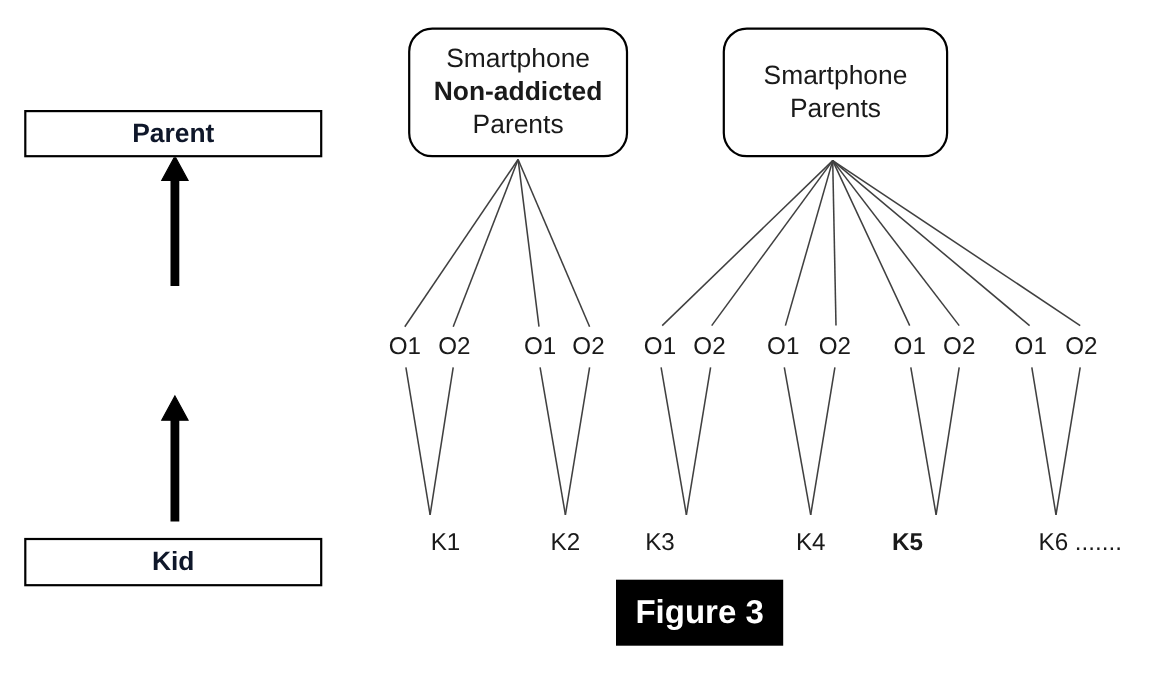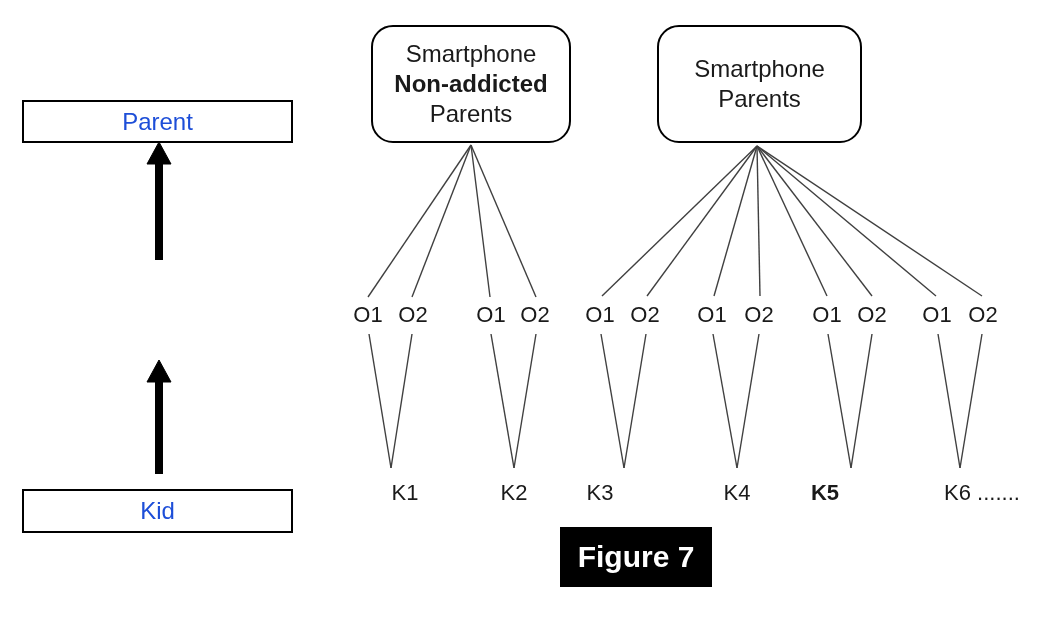--- a/index.html
+++ b/index.html
@@ -30,21 +30,22 @@
     background: #ffffff;
     display: flex;
     flex-direction: column;
     align-items: center;
     justify-content: center;
     z-index: 2;
     box-sizing: border-box;
   }
   .rect-box .main-label {
     font-size: 24px;
-    color: #1d4ed8;
+    color: #0f172a;
+    font-weight: bold;
   }
   .sub-label {
     font-size: 18px;
     color: #1a1a1a;
     line-height: 25px;
   }
   .round-box {
     position: absolute;
     top: 25px;
     height: 118px;
@@ -172,16 +173,16 @@
   <span class="o-label" style="left:983px;">O2</span>
 
   <span class="k-label" style="left:405px;">K1</span>
   <span class="k-label" style="left:514px;">K2</span>
   <span class="k-label" style="left:600px;">K3</span>
   <span class="k-label" style="left:737px;">K4</span>
   <span class="k-label" style="left:825px;font-weight:bold;">K5</span>
   <span class="k-label" style="left:982px;">K6 .......</span>
 
   <div id="figure-caption">
-    <span>Figure 7</span>
+    <span>Figure 3</span>
   </div>
 
 </div>
 
 </body></html>

